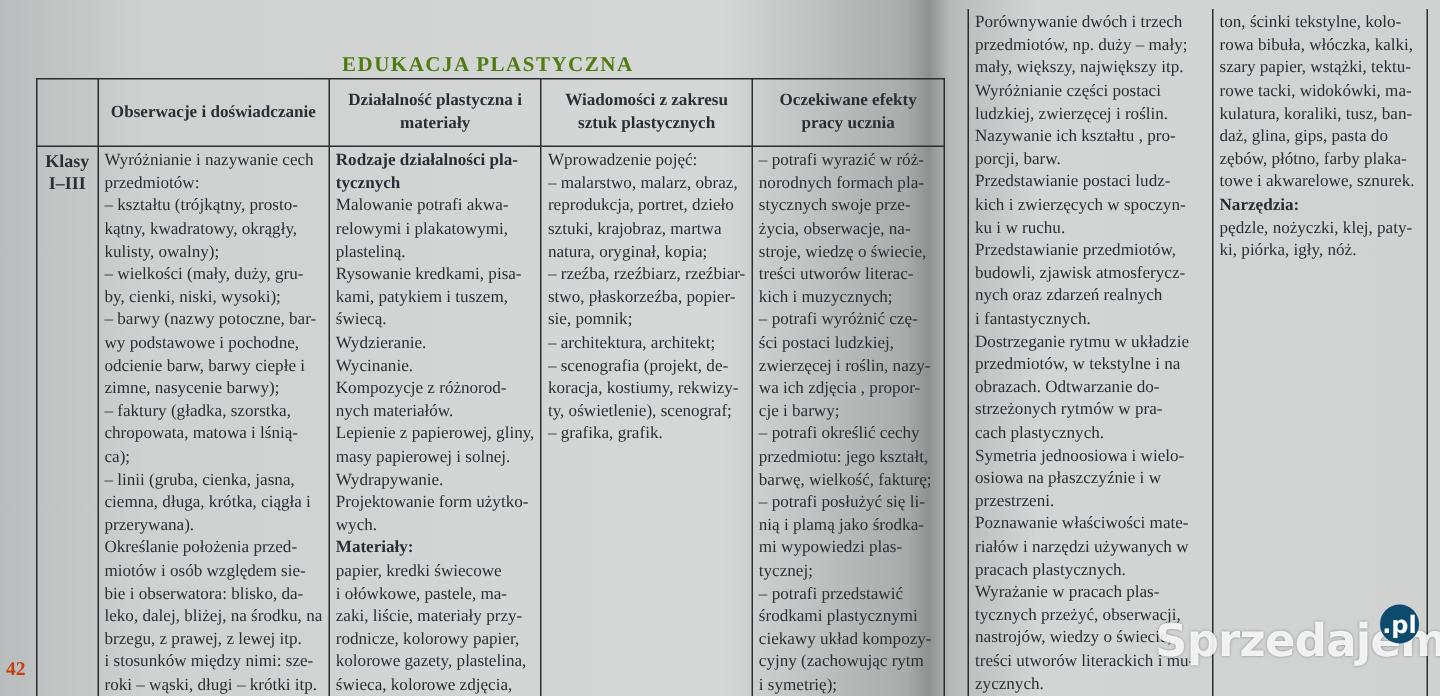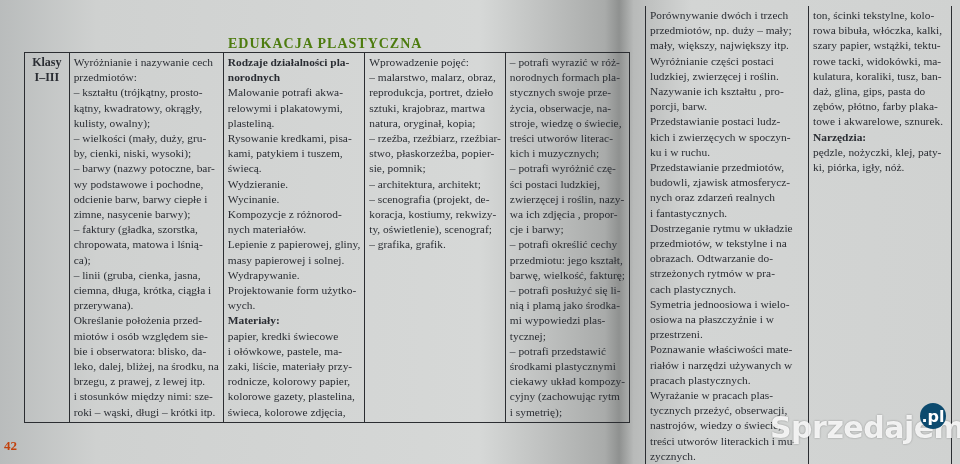--- a/index.html
+++ b/index.html
@@ -24,20 +24,27 @@
   .wm-badge{position:absolute;left:920px;top:403px;width:26px;height:26px;border-radius:50%;background:#0c4a6e;color:#fff;
             font-family:"DejaVu Sans",sans-serif;font-size:16px;font-weight:bold;display:flex;align-items:center;justify-content:center;}
 </style>
 </head>
 <body>
 
 <div class="page-left">
   <div class="title">EDUKACJA  PLASTYCZNA</div>
   <table class="lt">
     <tbody>
+        <tr>
+      <th style="width:38px;height:36px;"></th>
+      <th style="width:132px;">Obserwacje i doświadczanie</th>
+      <th style="width:118px;">Działalność plastyczna i materiały</th>
+      <th style="width:116px;">Wiadomości z zakresu sztuk plastycznych</th>
+      <th style="width:130px;">Oczekiwane efekty pracy ucznia</th>
+    </tr>
     <tr style="height:322px;">
       <td class="class-label">Klasy I–III</td>
       <td>
         <div class="lines">
               <div>Wyróżnianie i nazywanie cech</div>
               <div>przedmiotów:</div>
               <div>– kształtu (trójkątny, prosto-</div>
               <div>kątny, kwadratowy, okrągły,</div>
               <div>kulisty, owalny);</div>
               <div>– wielkości (mały, duży, gru-</div>
@@ -56,21 +63,21 @@
               <div>miotów i osób względem sie-</div>
               <div>bie i obserwatora: blisko, da-</div>
               <div>leko, dalej, bliżej, na środku, na</div>
               <div>brzegu, z prawej, z lewej itp.</div>
               <div>i stosunków między nimi: sze-</div>
               <div>roki – wąski, długi – krótki itp.</div>
             </div>
       </td>
       <td>
         <div class="b">Rodzaje działalności pla-</div>
-        <div class="b">norodnych</div>
+        <div class="b">tycznych</div>
         <div class="lines">
               <div>Malowanie potrafi akwa-</div>
               <div>relowymi i plakatowymi,</div>
               <div>plasteliną.</div>
               <div>Rysowanie kredkami, pisa-</div>
               <div>kami, patykiem i tuszem,</div>
               <div>świecą.</div>
               <div>Wydzieranie.</div>
               <div>Wycinanie.</div>
               <div>Kompozycje z różnorod-</div>

